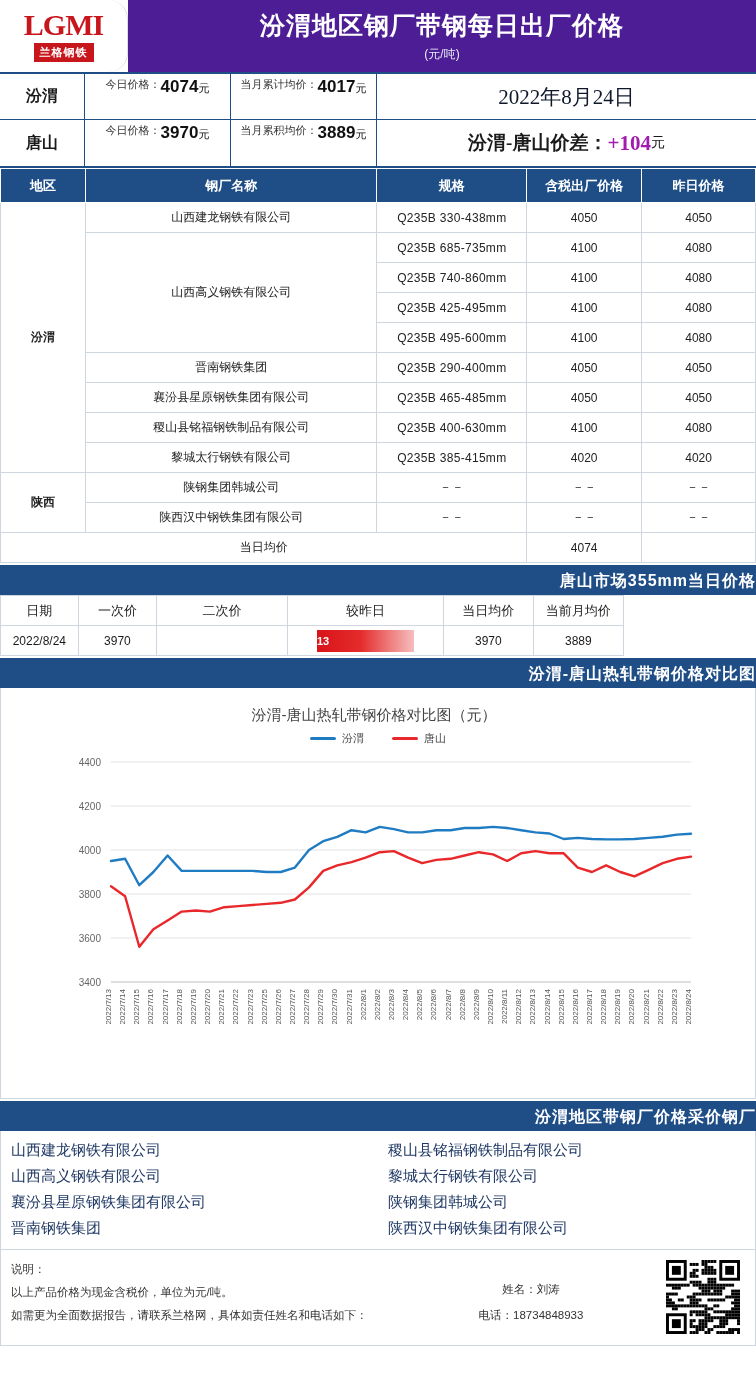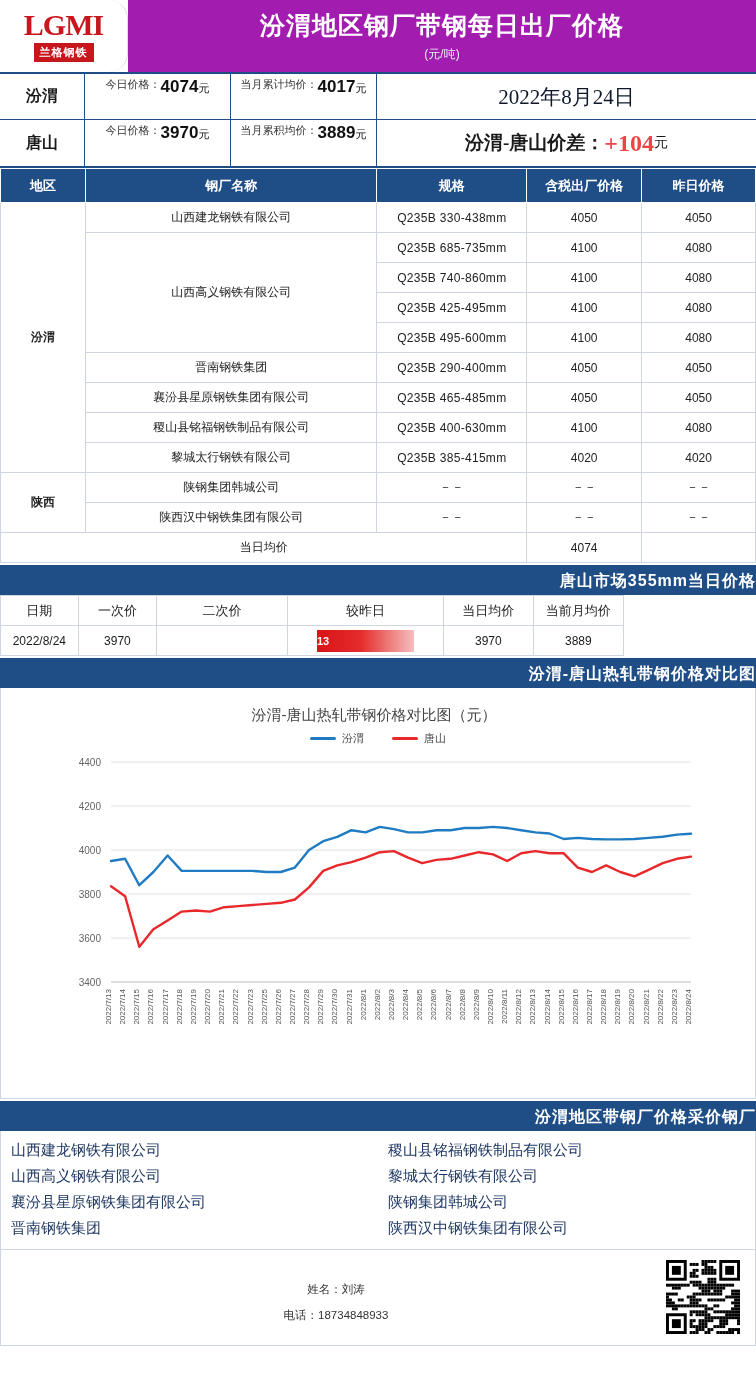--- a/index.html
+++ b/index.html
@@ -43,21 +43,21 @@
     margin-top: 3px;
     background: #c8161d;
     color: #ffffff;
     font-size: 11px;
     font-weight: bold;
     padding: 2px 6px;
     letter-spacing: 1px;
   }
   .header-titles {
     flex: 1;
-    background: #a21caf;
+    background: #4c1d95;
     color: #ffffff;
     display: flex;
     flex-direction: column;
     align-items: center;
     justify-content: center;
   }
   .header-title {
     font-size: 25px;
     font-weight: bold;
     letter-spacing: 1px;
@@ -119,21 +119,21 @@
   .diff-cell {
     height: 46px;
     display: flex;
     align-items: center;
     justify-content: center;
     font-size: 19px;
     font-weight: bold;
     color: #1a1a1a;
     font-family: "Liberation Serif", serif;
   }
-  .diff-cell .diff-val { color: #ef4444; font-size: 24px; }
+  .diff-cell .diff-val { color: #a21caf; font-size: 21px; }
   .diff-cell .diff-unit { font-size: 14px; font-weight: normal; }
 
   
   table.main {
     width: 756px;
     border-collapse: collapse;
     font-size: 12px;
   }
   table.main th {
     background: #1f4e87;
@@ -513,20 +513,25 @@
       </div>
     <div class="mill-col" id="mill-right">
         <div>稷山县铭福钢铁制品有限公司</div>
         <div>黎城太行钢铁有限公司</div>
         <div>陕钢集团韩城公司</div>
         <div>陕西汉中钢铁集团有限公司</div>
       </div>
   </div>
 
   <div class="footer">
+    <div class="footer-left">
+      <div>说明：</div>
+      <div>以上产品价格为现金含税价，单位为元/吨。</div>
+      <div>如需更为全面数据报告，请联系兰格网，具体如责任姓名和电话如下：</div>
+    </div>
     <div class="footer-mid">
       <div>姓名：刘涛</div>
       <div>电话：18734848933</div>
     </div>
     <div class="footer-qr">
       <svg class="qr" id="qr-svg" viewBox="0 0 25 25">
           <rect width="25" height="25" fill="#fff"></rect>
           <rect x="0" y="0" width="7" height="7" fill="#000"></rect>
           <rect x="1" y="1" width="5" height="5" fill="#fff"></rect>
           <rect x="2" y="2" width="3" height="3" fill="#000"></rect>

